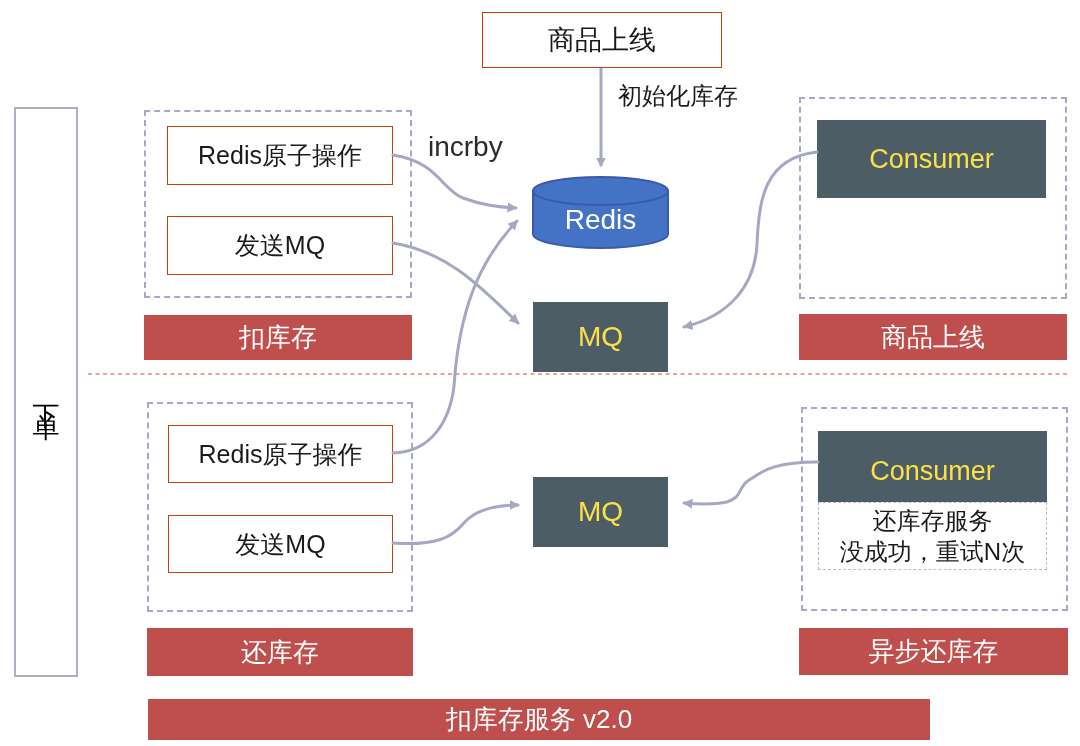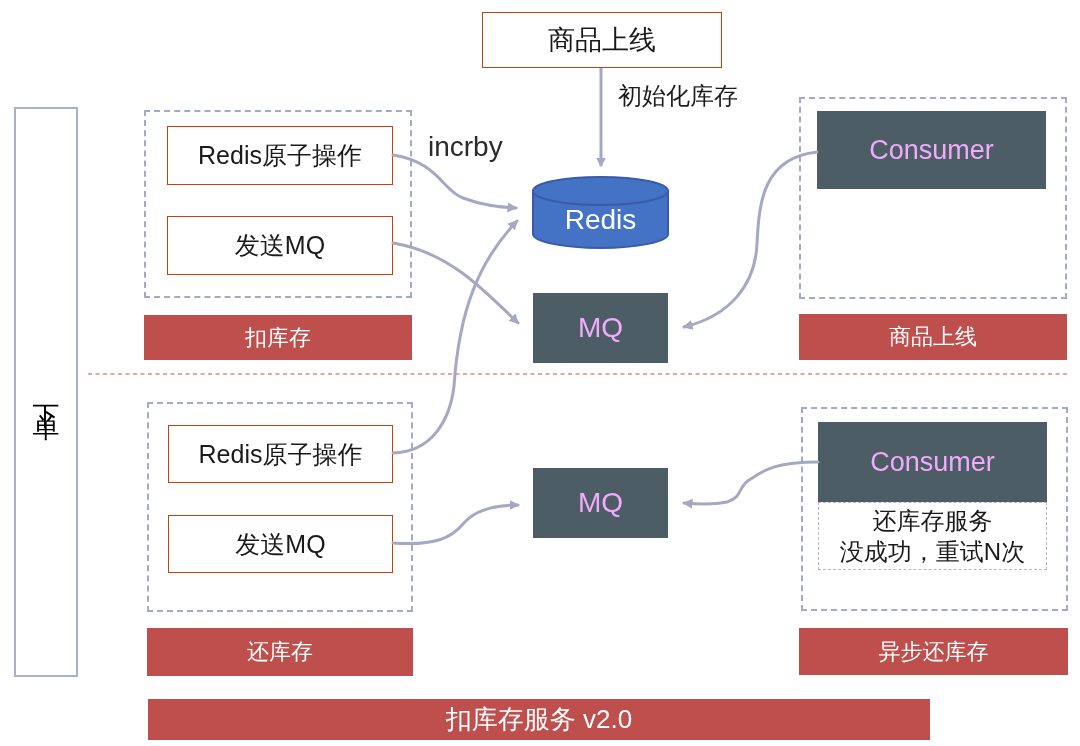--- a/index.html
+++ b/index.html
@@ -50,31 +50,32 @@
     font-size: 25px;
     line-height: 1.3;
   }
   .banner {
     position: absolute;
     background: #bf4f4c;
     color: #ffffff;
     display: flex;
     align-items: center;
     justify-content: center;
-    font-size: 22px;
+    font-size: 26px;
     z-index: 2;
   }
   .dark-box {
     position: absolute;
     background: #4d5d66;
-    color: #f0abfc;
-    display: flex;
-    align-items: center;
-    justify-content: center;
-    z-index: 2;
+    color: #fde047;
+    display: flex;
+    align-items: center;
+    justify-content: center;
+    z-index: 2;
+    margin-top: 9px;
   }
   .label-text {
     position: absolute;
     z-index: 4;
     white-space: nowrap;
   }
   .order-box {
     position: absolute;
     left: 14px; top: 107px;
     width: 64px; height: 570px;

